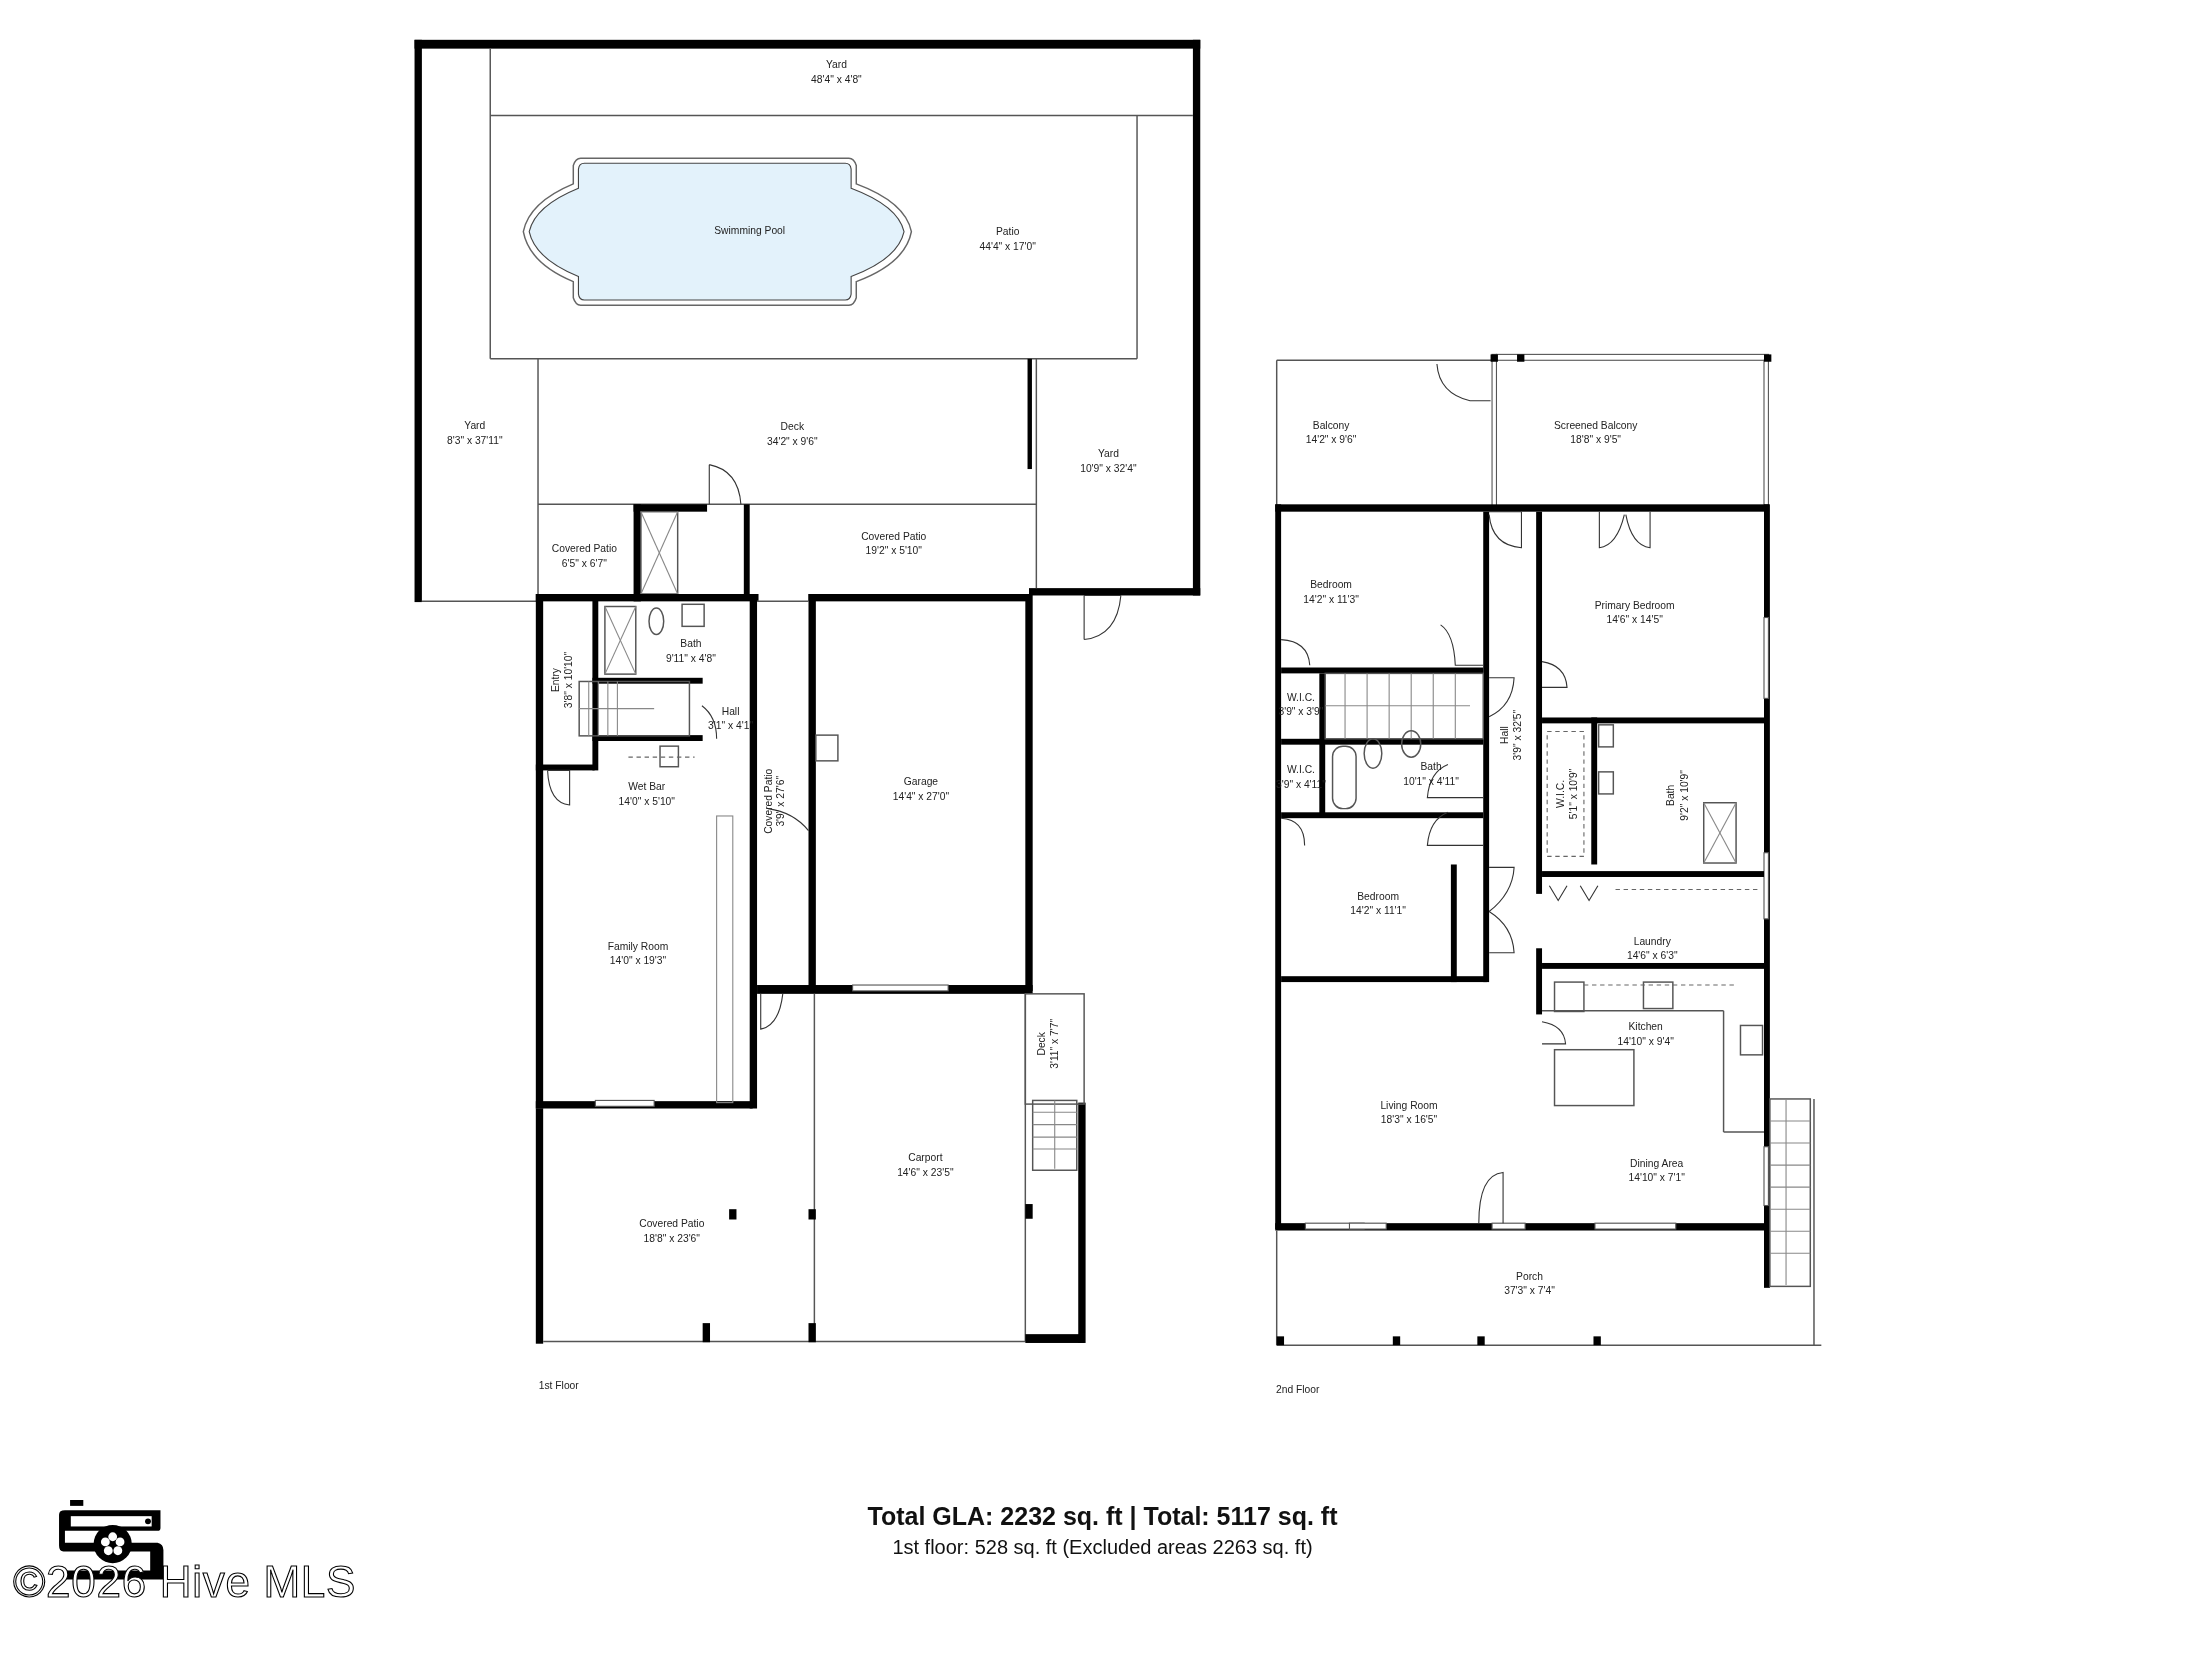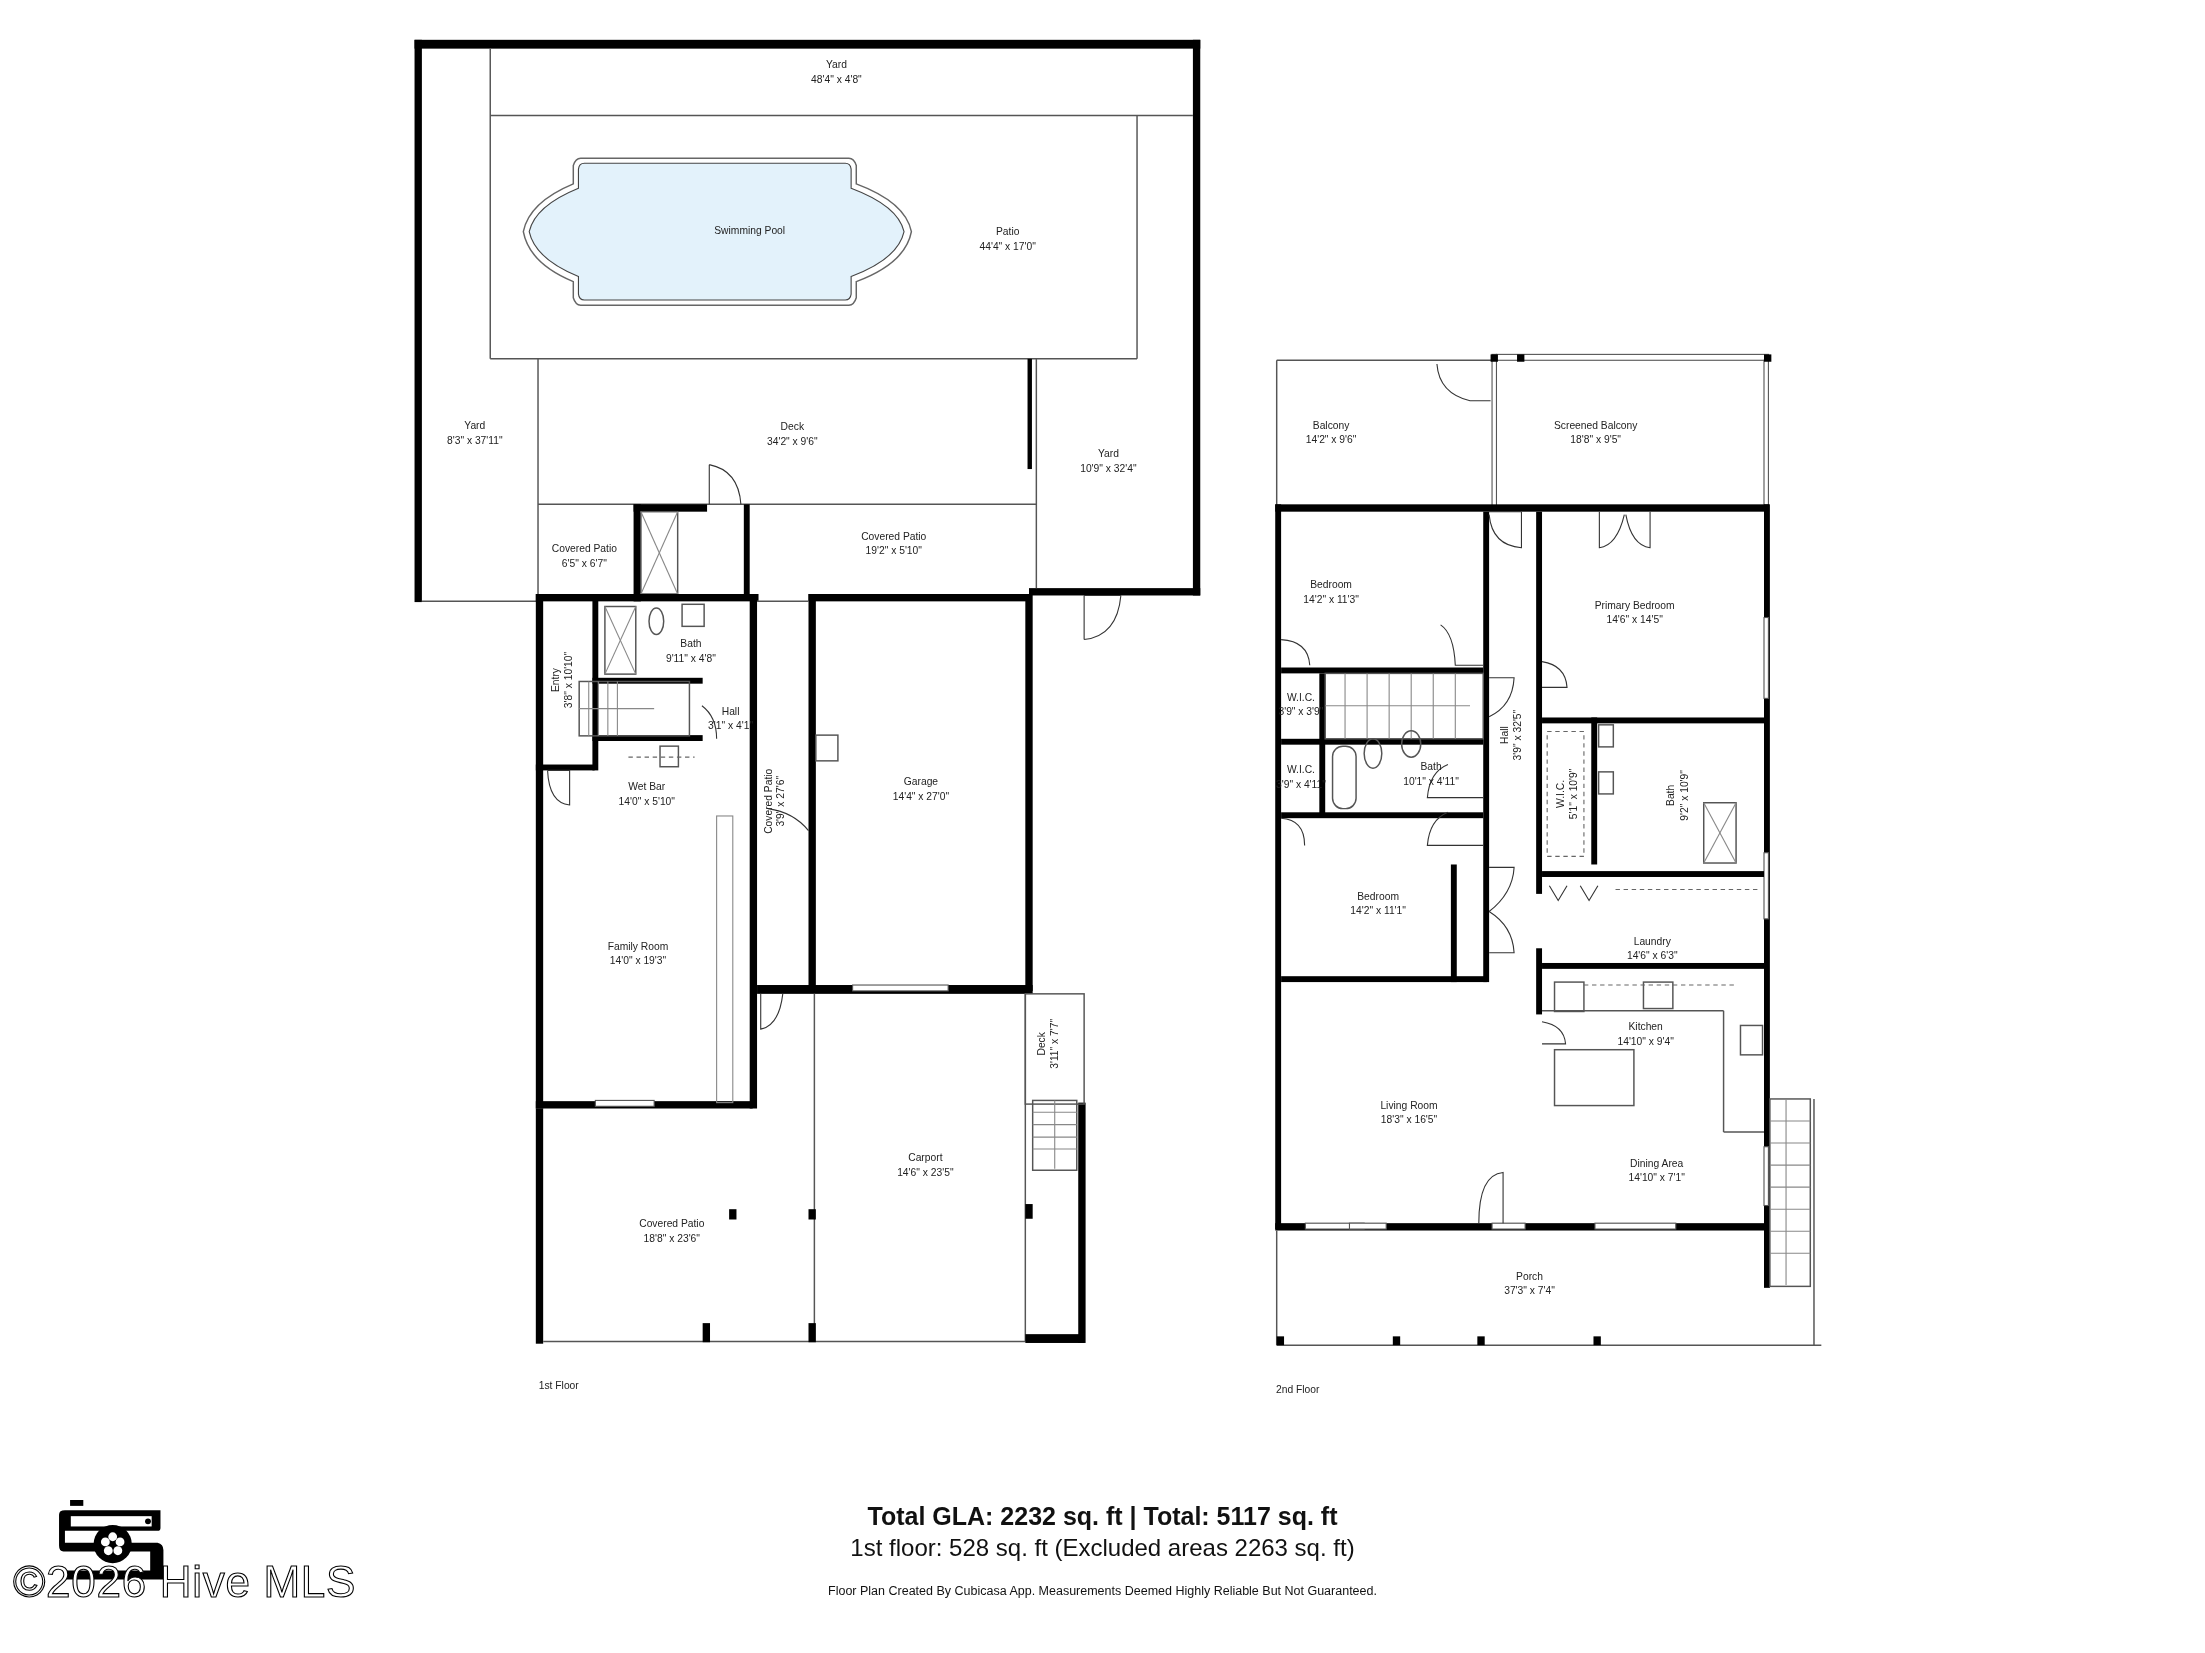--- a/index.html
+++ b/index.html
@@ -9,21 +9,21 @@
   .wall { fill:#000; }
   .thin { fill:none; stroke:#555; stroke-width:2; }
   .thinlt { fill:none; stroke:#888; stroke-width:1.5; }
   .dash { fill:none; stroke:#666; stroke-width:1.5; stroke-dasharray:6 5; }
   .win { fill:#fff; stroke:#555; stroke-width:1.5; }
   .door { fill:none; stroke:#333; stroke-width:1.5; }
   .rlabel { font-family:"Liberation Sans", sans-serif; font-size:14px; fill:#222; text-anchor:middle; }
   .floorlbl { font-family:"Liberation Sans", sans-serif; font-size:14px; fill:#222; }
   .summary { position:absolute; left:0; width:2205px; text-align:center; top:1500px; }
   .sum-total { font-size:25px; font-weight:bold; line-height:32px; }
-  .sum-line { font-size:24px; line-height:31px; }
+  .sum-line { font-size:20px; line-height:31px; }
   .sum-disc { font-size:12.5px; margin-top:20.6px; }
   .logo { position:absolute; left:0; top:1500px; width:368px; height:147px; }
   .copyright { position:absolute; left:13px; top:1557px; font-size:44px; letter-spacing:0.7px;
                color:#fff; -webkit-text-stroke:1.1px #000; font-family:"Liberation Sans", sans-serif; }
 </style>
 </head>
 <body>
 
 <svg id="plan" viewBox="0 0 3000 2250" xmlns="http://www.w3.org/2000/svg">
 
@@ -319,15 +319,14 @@
   <circle cx="143" cy="57" r="6" fill="#fff"></circle>
   <circle cx="163" cy="57" r="6" fill="#fff"></circle>
   <circle cx="147" cy="69" r="6" fill="#fff"></circle>
   <circle cx="160" cy="69" r="6" fill="#fff"></circle>
 </svg>
 <div class="copyright">©2026 Hive MLS</div>
 
 <div class="summary">
   <div class="sum-total">Total GLA: 2232 sq. ft | Total: 5117 sq. ft</div>
   <div class="sum-line">1st floor: 528 sq. ft (Excluded areas 2263 sq. ft)</div>
-  <div class="sum-disc">Floor Plan Created By Cubicasa App. Measurements Deemed Highly Reliable But Not Guaranteed.</div>
 </div>
 
 
 </body></html>

